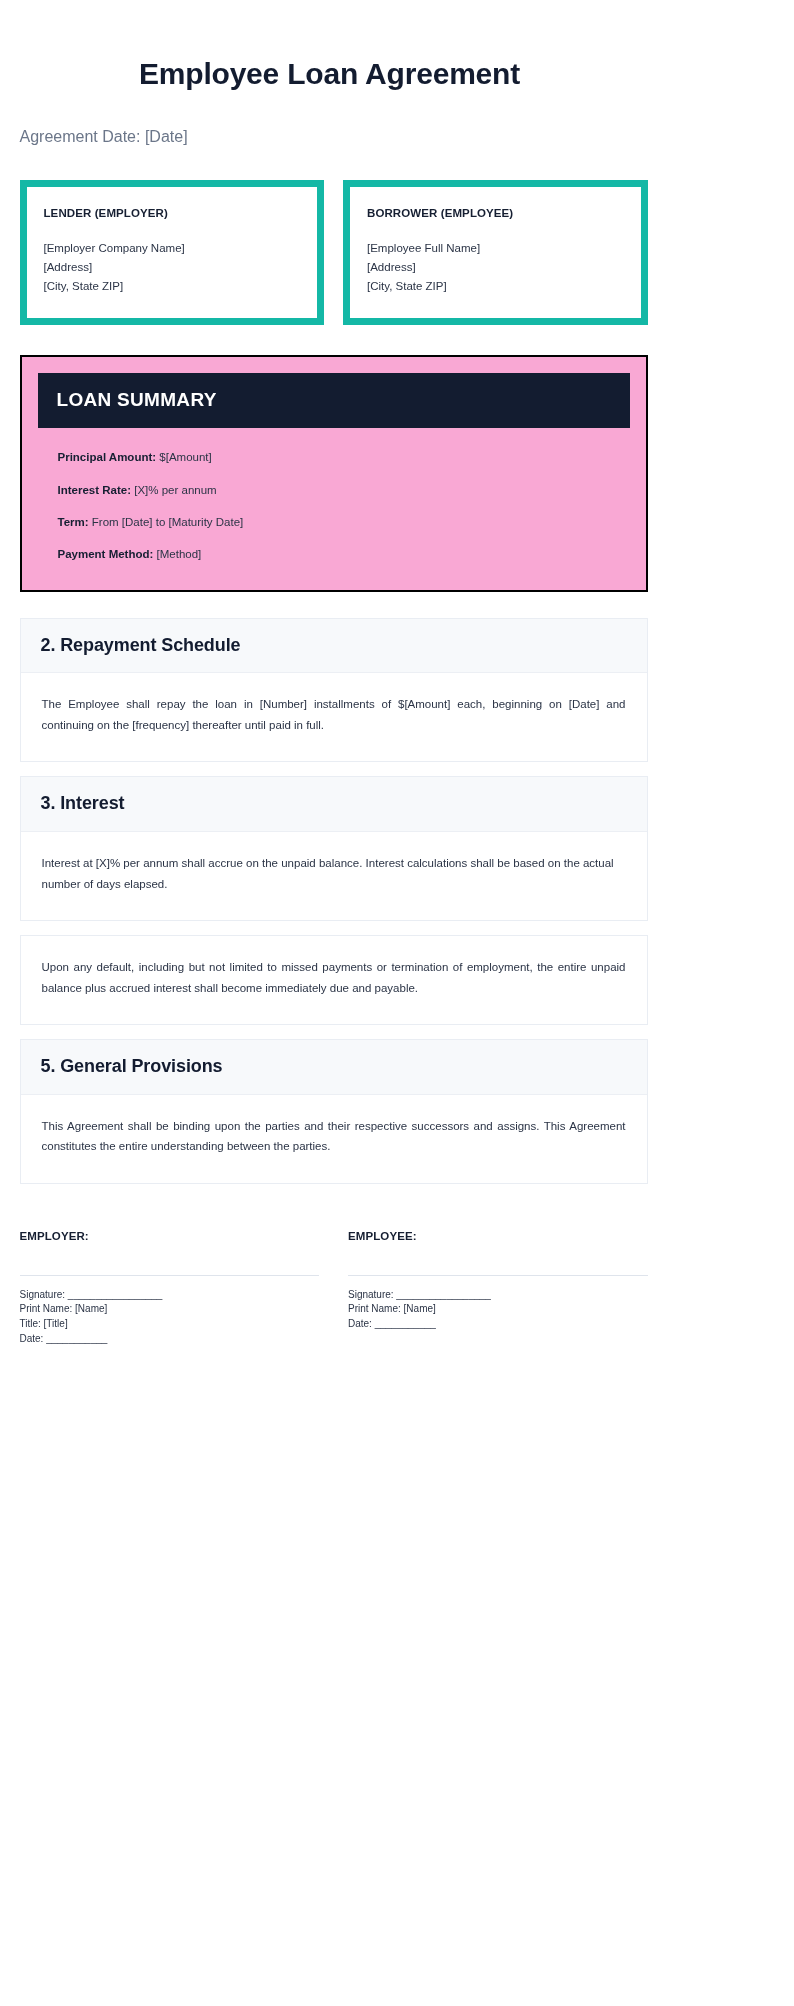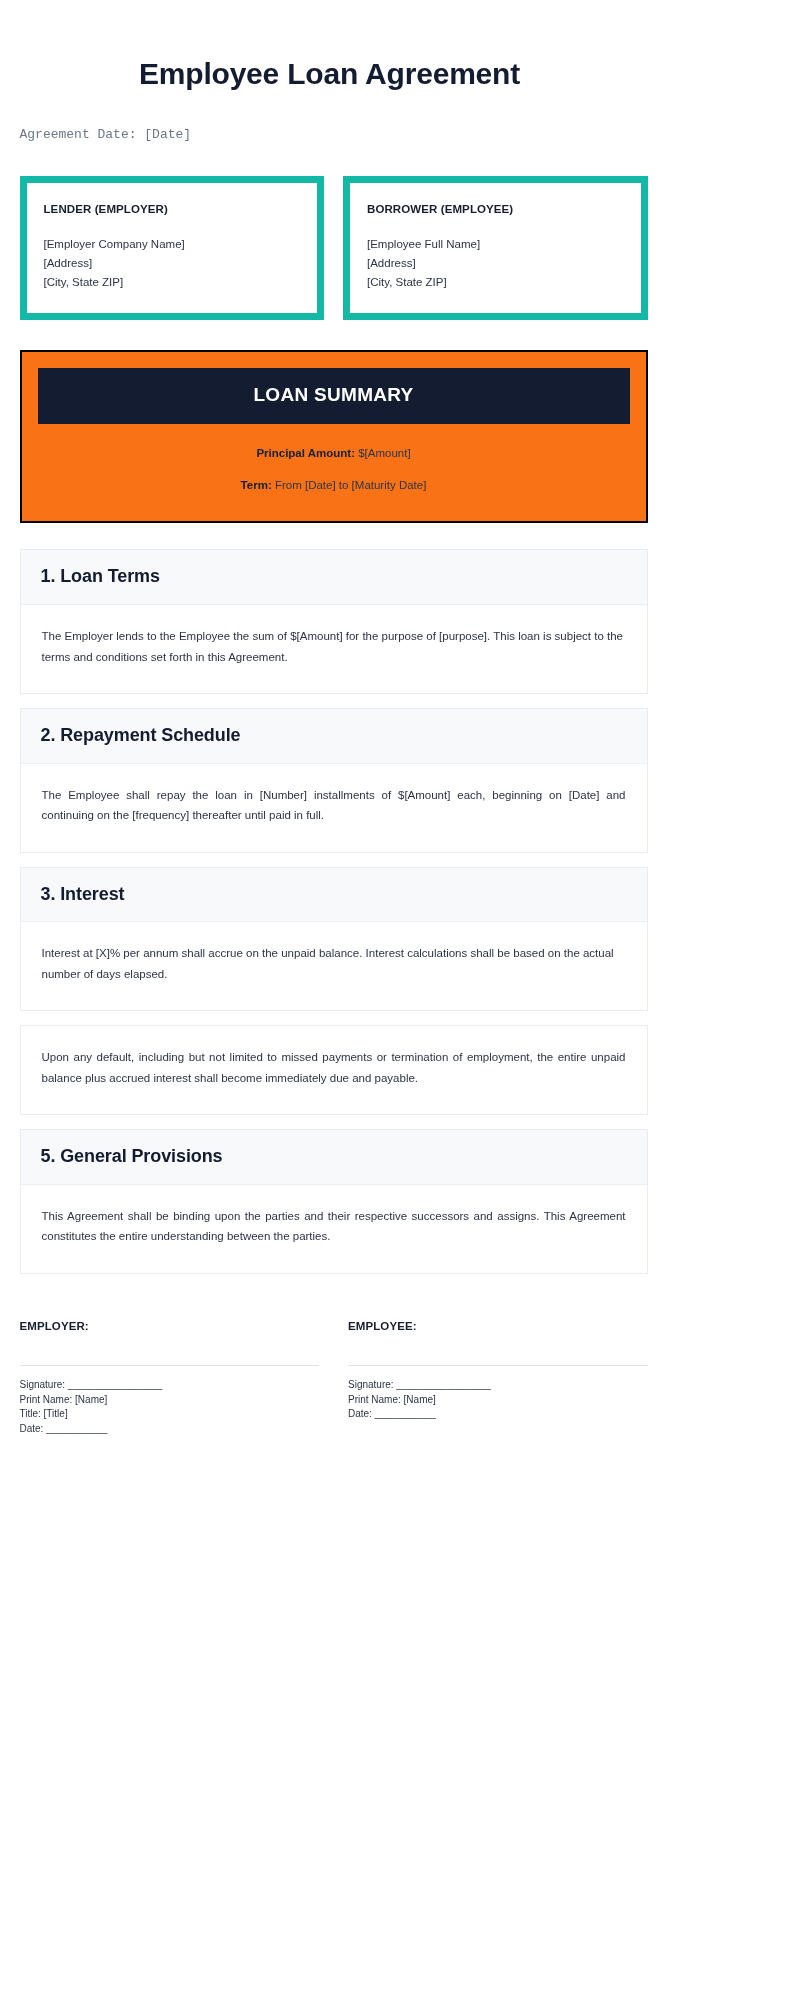--- a/index.html
+++ b/index.html
@@ -32,25 +32,24 @@
   .doc-title {
     font-size: 30px;
     font-weight: bold;
     text-align: center;
     color: #131c30;
     letter-spacing: -0.2px;
     margin: 0 0 34px 0;
     line-height: 1.2;
   }
   .agreement-date {
-    font-size: 13px;
+    font-size: 16px;
     color: #6b7689;
     margin: 0 0 32px 8px;
     line-height: 1.4;
-    font-family: Liberation Mono, monospace;
   }
 
   
   .parties {
     display: flex;
     gap: 19px;
     margin: 0 0 30px 8px;
   }
   .party-box {
     flex: 1 1 0;
@@ -74,22 +73,21 @@
     line-height: 1.63;
   }
   .party-lines div { white-space: nowrap; }
 
   
   .summary-box {
     border: 2px solid #000000;
     box-sizing: border-box;
     margin: 0 0 26px 8px;
     padding: 16px 16px 28px 16px;
-    background: #f97316;
-    text-align: center;
+    background: #f9a8d4;
   }
   .summary-header {
     background: #131c30;
     color: #ffffff;
     padding: 17px 19px 18px 19px;
     font-size: 19px;
     font-weight: bold;
     letter-spacing: 0.3px;
     line-height: 1.1;
     margin-bottom: 21px;
@@ -198,34 +196,34 @@
     </div>
 
     <div class="summary-box">
       <div class="summary-header">LOAN SUMMARY</div>
       <div class="summary-items">
         <div class="summary-item">
           <span class="lbl">Principal Amount:</span>
           <span>$[Amount]</span>
         </div>
         <div class="summary-item">
+          <span class="lbl">Interest Rate:</span>
+          <span>[X]% per annum</span>
+        </div>
+        <div class="summary-item">
           <span class="lbl">Term:</span>
           <span>From [Date] to [Maturity Date]</span>
         </div>
-      </div>
-    </div>
-
-    <div class="section">
-      <div class="section-header">
-        <div class="section-title">1. Loan Terms</div>
-      </div>
-      <div class="section-body">
-        <p>The Employer lends to the Employee the sum of $[Amount] for the purpose of [purpose]. This loan is subject to the terms and conditions set forth in this Agreement.</p>
-      </div>
-    </div>
+        <div class="summary-item">
+          <span class="lbl">Payment Method:</span>
+          <span>[Method]</span>
+        </div>
+      </div>
+    </div>
+
 
     <div class="section">
       <div class="section-header">
         <div class="section-title">2. Repayment Schedule</div>
       </div>
       <div class="section-body">
         <p class="justify">The Employee shall repay the loan in [Number] installments of $[Amount] each, beginning on [Date] and continuing on the [frequency] thereafter until paid in full.</p>
       </div>
     </div>
 

